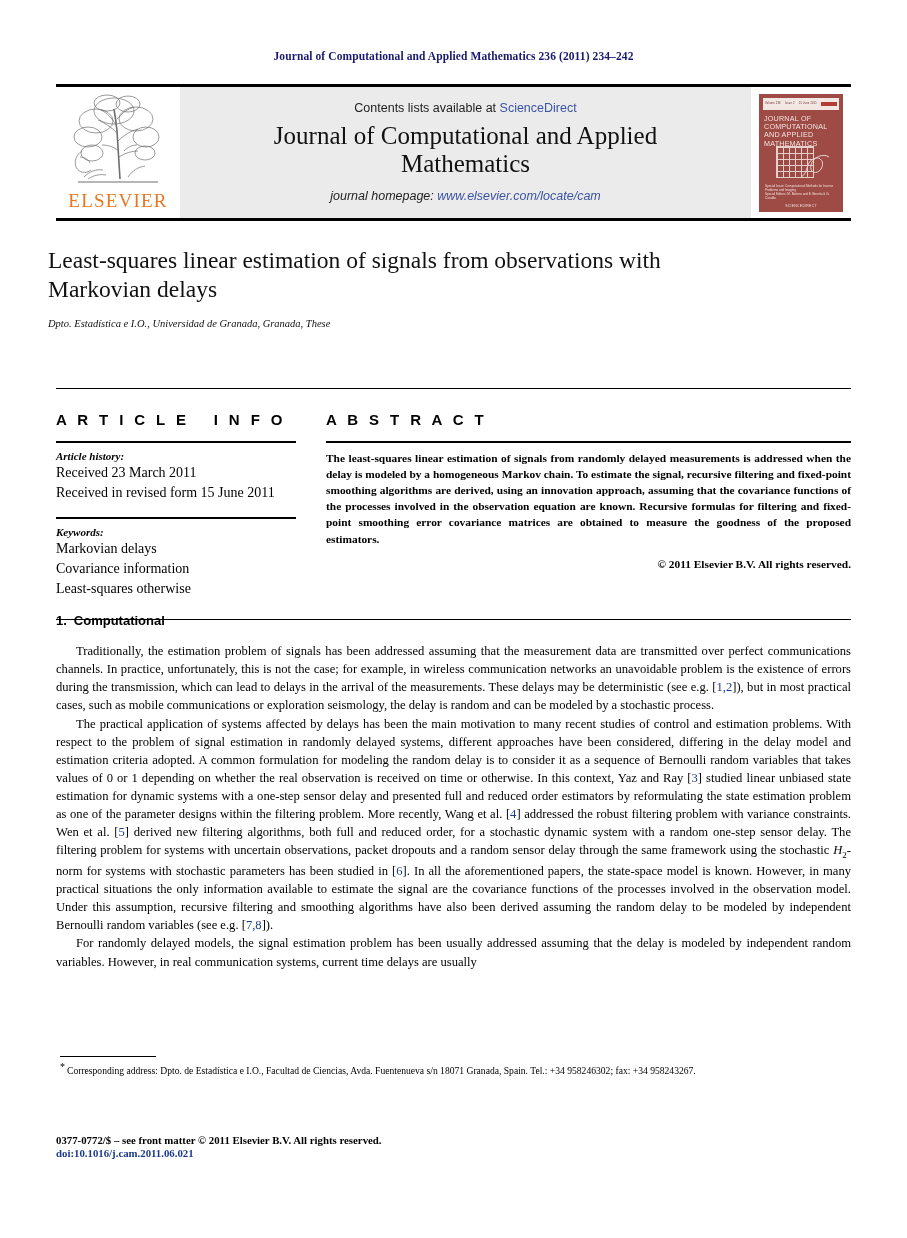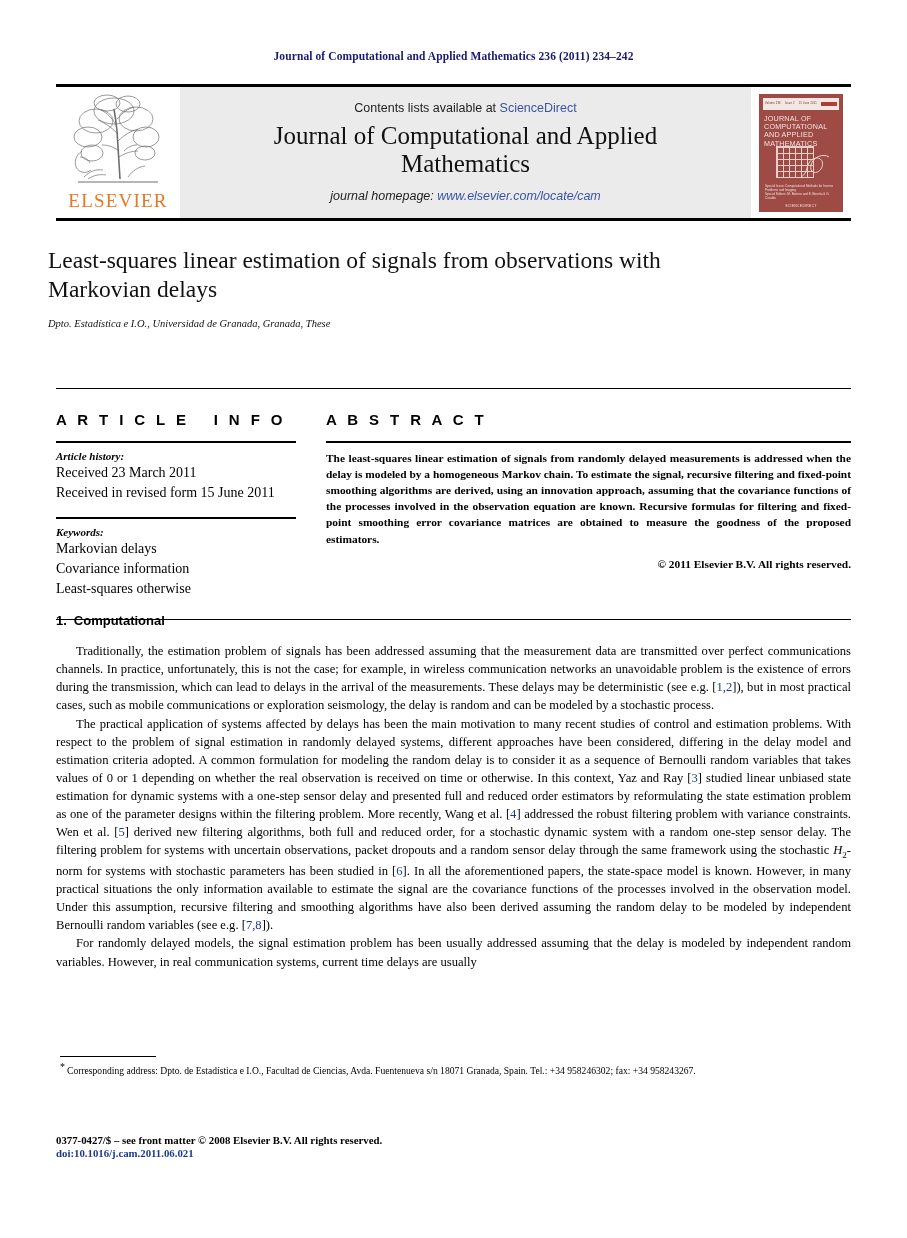--- a/index.html
+++ b/index.html
@@ -496,17 +496,17 @@
   </div>
 
   <div class="footnote">
     <div class="foot-rule"></div>
     <div class="foot-text">
       <span class="star">*</span><span>Corresponding address: Dpto. de Estadística e I.O., Facultad de Ciencias, Avda. Fuentenueva s/n 18071 Granada, Spain. Tel.: +34 958246302; fax: +34 958243267.</span>
     </div>
   </div>
 
   <div class="bottom-matter">
-    <div class="front-matter">0377-0427/$ – see front matter © 2008 Elsevier B.V. All rights reserved.</div>
+    <div class="front-matter">0377-0772/$ – see front matter © 2011 Elsevier B.V. All rights reserved.</div>
     <div class="doi">doi:10.1016/j.cam.2011.06.021</div>
   </div>
 
 </div>
 
 </body></html>

